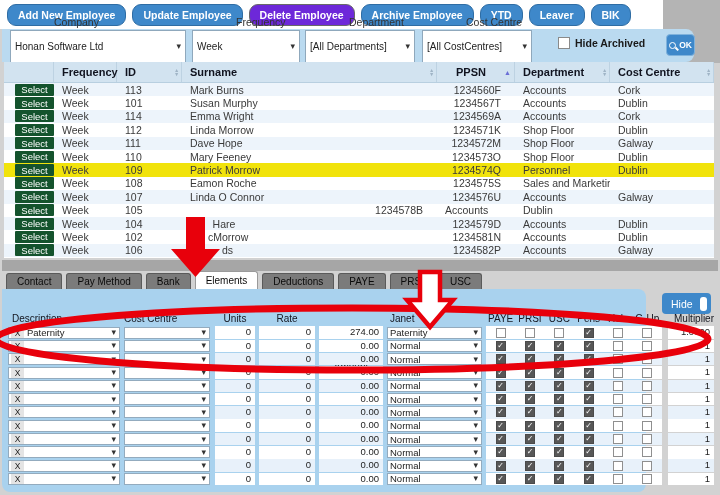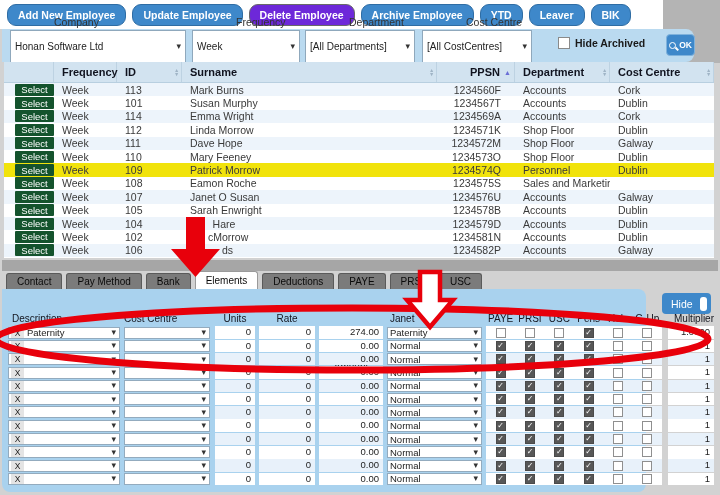--- a/index.html
+++ b/index.html
@@ -31,21 +31,21 @@
   .okbtn{position:absolute;left:664px;top:5px;width:29px;height:22px;background:#3e88ca;border:1px solid #7fb2dc;border-radius:4px;display:flex;align-items:center;justify-content:center;gap:3px;}
   .mag{width:7px;height:7px;border:1.5px solid #fff;border-radius:50%;position:relative;flex:none;}
   .mag::after{content:'';position:absolute;width:4px;height:1.5px;background:#fff;transform:rotate(45deg);right:-3.5px;bottom:-1.5px;}
   .oktext{color:#fff;font-size:8.5px;font-weight:700;}
 
   
   .emptable{position:absolute;left:4px;top:62px;width:710px;height:196px;background:#fff;}
   .egridhead,.erow{display:grid;grid-template-columns:50px 63px 65px 255px 78px 95px 104px;}
   .egridhead{height:21px;background:#d2e3f0;border-bottom:1px solid #b8cfe0;}
   .hcell{font-size:11px;font-weight:700;color:#10131f;display:flex;align-items:center;padding-left:8px;border-right:1px solid #bdd2e2;position:relative;}
-  .hcell.right{justify-content:flex-end;padding-right:14px;}
+  .hcell.right{justify-content:flex-end;padding-right:28px;}
   .sorticon{position:absolute;right:3px;top:50%;transform:translateY(-50%);display:flex;flex-direction:column;line-height:4px;font-size:5.5px;color:#9fb4c6;}
   .sortasc{position:absolute;right:3px;top:50%;transform:translateY(-50%);font-size:7px;color:#6a6fd6;}
   .erow{height:13.4px;font-size:10.5px;color:#3a3a3a;}
   .erow.alt{background:#edf4fb;}
   .erow.sel-row{background:#f1e30b;}
   .ecell{display:flex;align-items:center;padding-left:8px;overflow:hidden;white-space:nowrap;}
   .ecell.right{justify-content:flex-end;padding-right:14px;padding-left:0;}
   .selbtn{width:44px;height:12px;margin-left:3px;background:#14532d;border-radius:1px;color:#fff;font-size:9.5px;display:flex;align-items:center;justify-content:center;}
   .namegap{display:inline-block;height:1px;}
 
@@ -278,32 +278,31 @@
     <div class="ecell right c-ppsn">1234575S</div>
     <div class="ecell c-dept">Sales and Marketing</div>
     <div class="ecell c-cc"></div>
   </div>
         <div class="erow alt">
     <div class="ecell">
             <span class="selbtn">Select</span>
           </div>
     <div class="ecell c-freq">Week</div>
     <div class="ecell c-id">107</div>
-    <div class="ecell c-surname">Janet O Susan</div>
+    <div class="ecell c-surname">Linda O Connor</div>
     <div class="ecell right c-ppsn">1234576U</div>
     <div class="ecell c-dept">Accounts</div>
     <div class="ecell c-cc">Galway</div>
   </div>
         <div class="erow">
     <div class="ecell">
             <span class="selbtn">Select</span>
           </div>
     <div class="ecell c-freq">Week</div>
     <div class="ecell c-id">105</div>
-    <div class="ecell c-surname">Sarah Enwright</div>
     <div class="ecell right c-ppsn">1234578B</div>
     <div class="ecell c-dept">Accounts</div>
     <div class="ecell c-cc">Dublin</div>
   </div>
         <div class="erow alt">
     <div class="ecell">
             <span class="selbtn">Select</span>
           </div>
     <div class="ecell c-freq">Week</div>
     <div class="ecell c-id">104</div>

